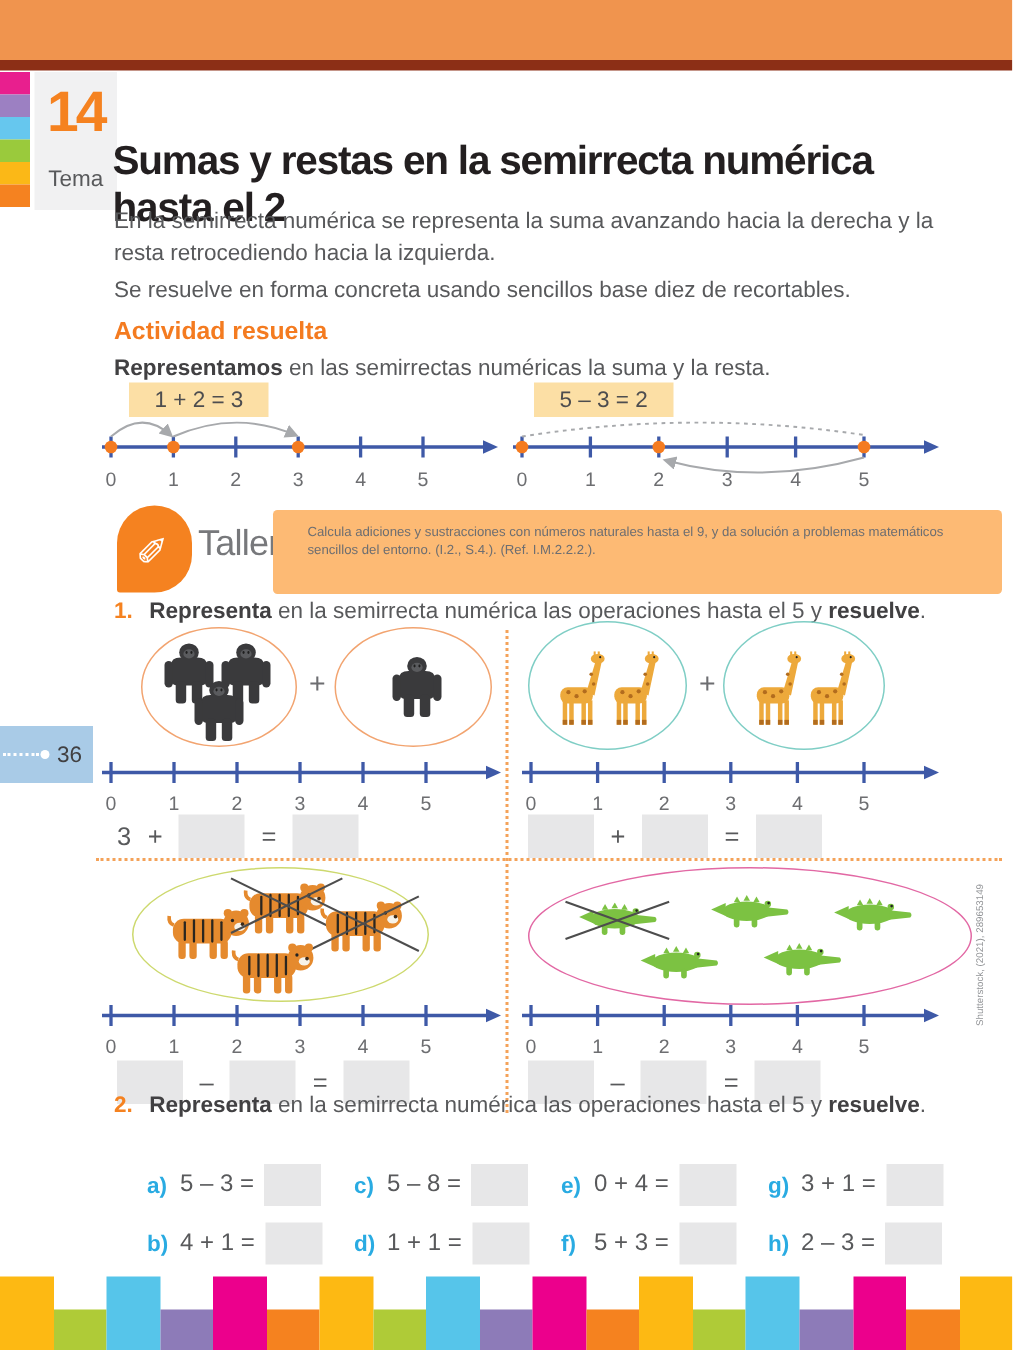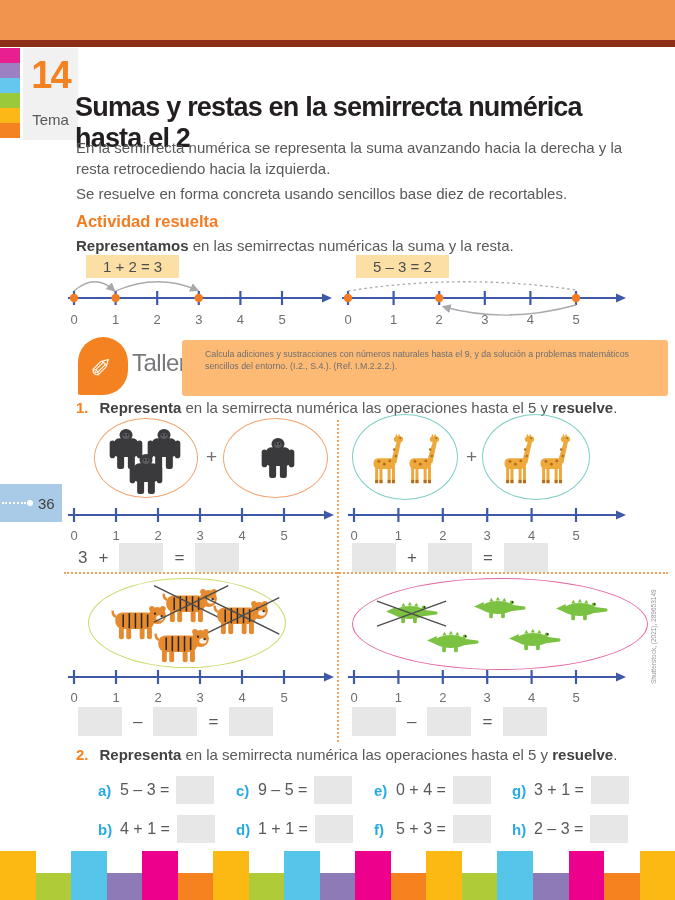--- a/index.html
+++ b/index.html
@@ -44,21 +44,21 @@
   
   .taller-blob { left:78px; top:337px; width:50px; height:58px; background:#F58220;
     border-radius:26px 26px 26px 2px; display:flex; align-items:center; justify-content:center; }
   .pencil { color:#fff; font-size:26px; transform:rotate(-90deg); }
   .taller-label { left:132px; top:349px; font-size:24px; color:#77787B; letter-spacing:-0.5px; }
   .taller-box { left:182px; top:340px; width:486px; height:56px; background:#fdba74; border-radius:3px;
     font-size:8.8px; color:#6D6E71; padding:9px 23px; line-height:1.35; }
 
   .ex-instr { font-size:15px; color:#58595B; }
   .ex1-line { left:76px; top:399px; width:570px; }
-  .ex2-line { left:76px; top:746px; width:570px; }
+  .ex2-line { left:76px; top:728px; width:570px; }
   .ex-num { font-weight:bold; color:#F58220; margin-right:11px; }
 
   
   .grid-vline { left:337px; top:420px; height:322px; width:0; border-left:2px dotted #F4A259; }
   .grid-hline { left:64px; top:572px; width:604px; height:0; border-top:2px dotted #F4A259; }
 
   .ellipse { position:absolute; border-radius:50%; }
   .animal { position:absolute; transform:translate(-50%,-50%); }
   .animal svg.shape { display:block; }
   .cross { position:absolute; left:-14%; top:-10%; width:128%; height:120%; overflow:visible; }
@@ -487,21 +487,21 @@
         <span>5 – 3 =</span>
         <span class="ex2-box"></span>
       </div>
       <div class="ex2-item">
         <span class="ex2-letter">b)</span>
         <span>4 + 1 =</span>
         <span class="ex2-box"></span>
       </div>
       <div class="ex2-item">
         <span class="ex2-letter">c)</span>
-        <span>9 – 5 =</span>
+        <span>5 – 8 =</span>
         <span class="ex2-box"></span>
       </div>
       <div class="ex2-item">
         <span class="ex2-letter">d)</span>
         <span>1 + 1 =</span>
         <span class="ex2-box"></span>
       </div>
       <div class="ex2-item">
         <span class="ex2-letter">e)</span>
         <span>0 + 4 =</span>

